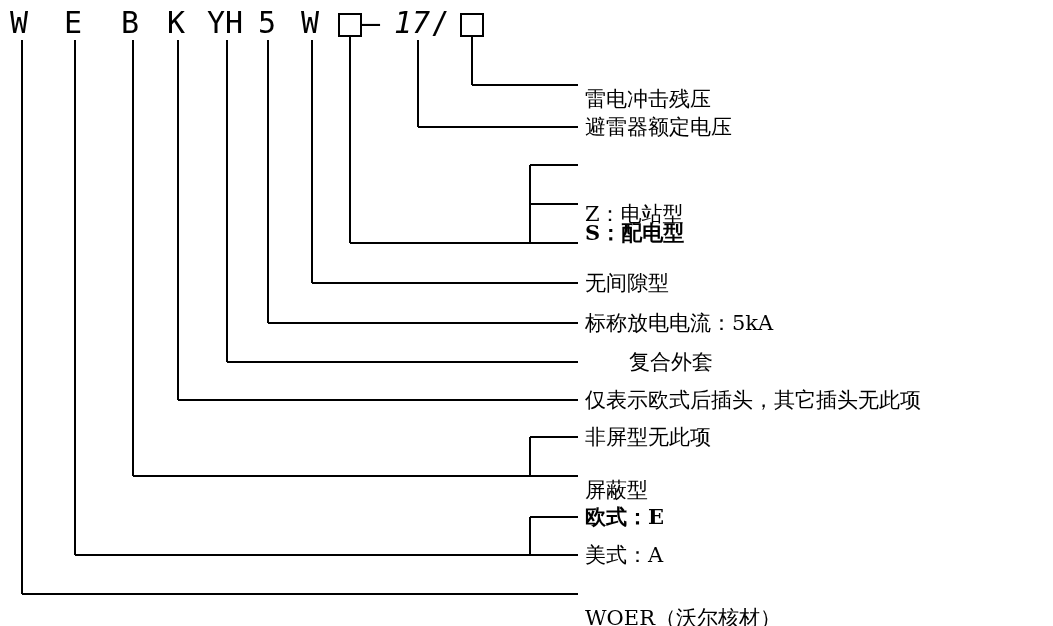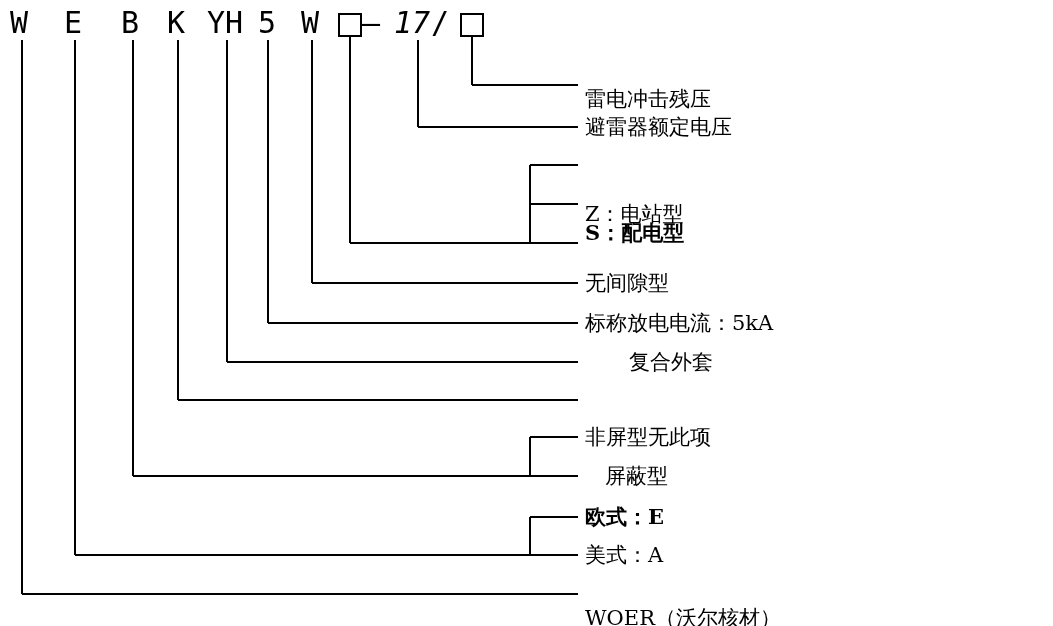--- a/index.html
+++ b/index.html
@@ -113,19 +113,20 @@
 
   <span class="placeholder-box" style="left:460px;" title="□"></span>
 
   <span class="callout" style="top:85px;">雷电冲击残压</span>
   <span class="callout" style="top:113px;text-align:center;">避雷器额定电压</span>
   <span class="callout" style="top:190px;margin-top:10px;">Z：电站型</span>
   <span class="callout" style="top:219px;font-weight:bold;">S：配电型</span>
   <span class="callout" style="top:269px;">无间隙型</span>
   <span class="callout" style="top:309px;text-align:center;">标称放电电流：5kA</span>
   <span class="callout" style="top:348px;margin-left:44px;">复合外套</span>
+  <span class="callout" style="top:386px;">仅表示欧式后插头，其它插头无此项</span>
   <span class="callout" style="top:423px;text-align:right;">非屏型无此项</span>
-  <span class="callout" style="top:462px;margin-left:20px;">屏蔽型</span>
+  <span class="callout" style="top:476px;">屏蔽型</span>
   <span class="callout" style="top:503px;font-weight:bold;">欧式：E</span>
   <span class="callout" style="top:541px;">美式：A</span>
   <span class="callout" style="top:604px;">WOER（沃尔核材）</span>
 
 </div>
 
 </body></html>

